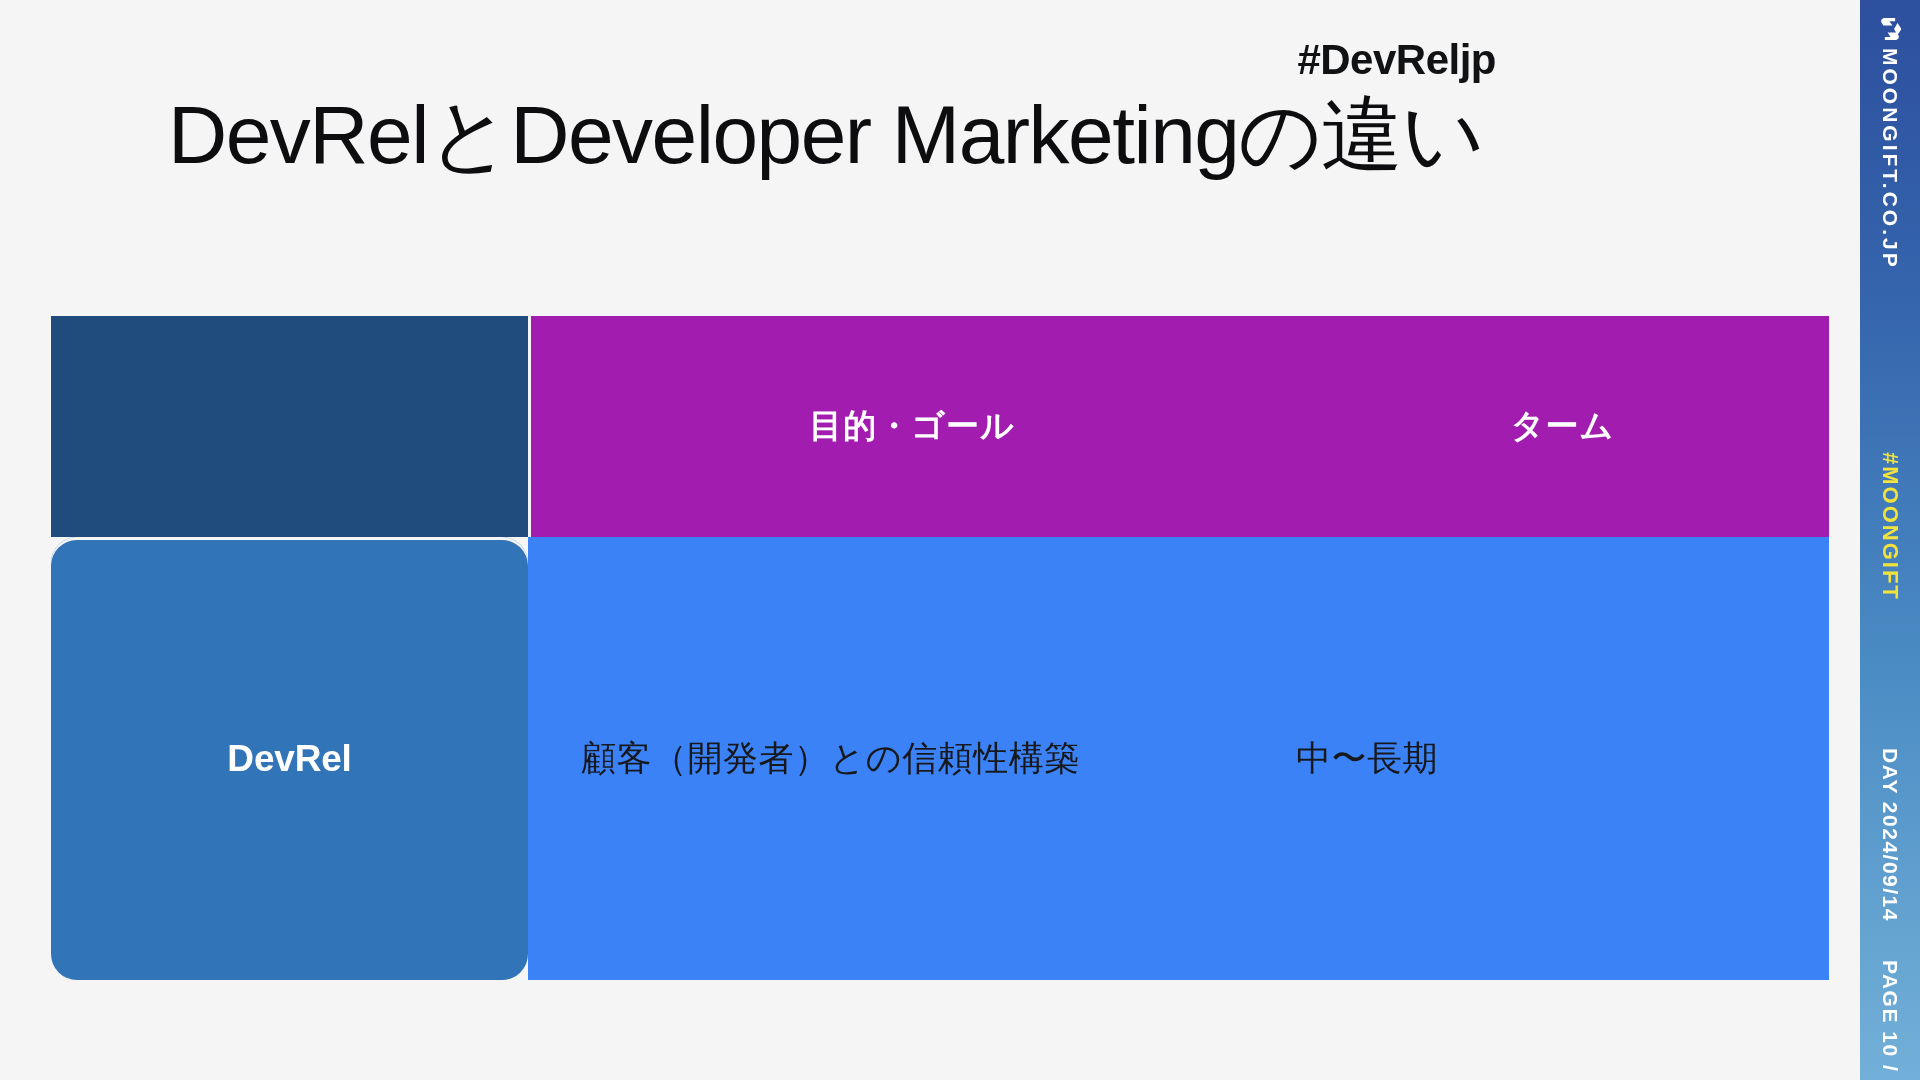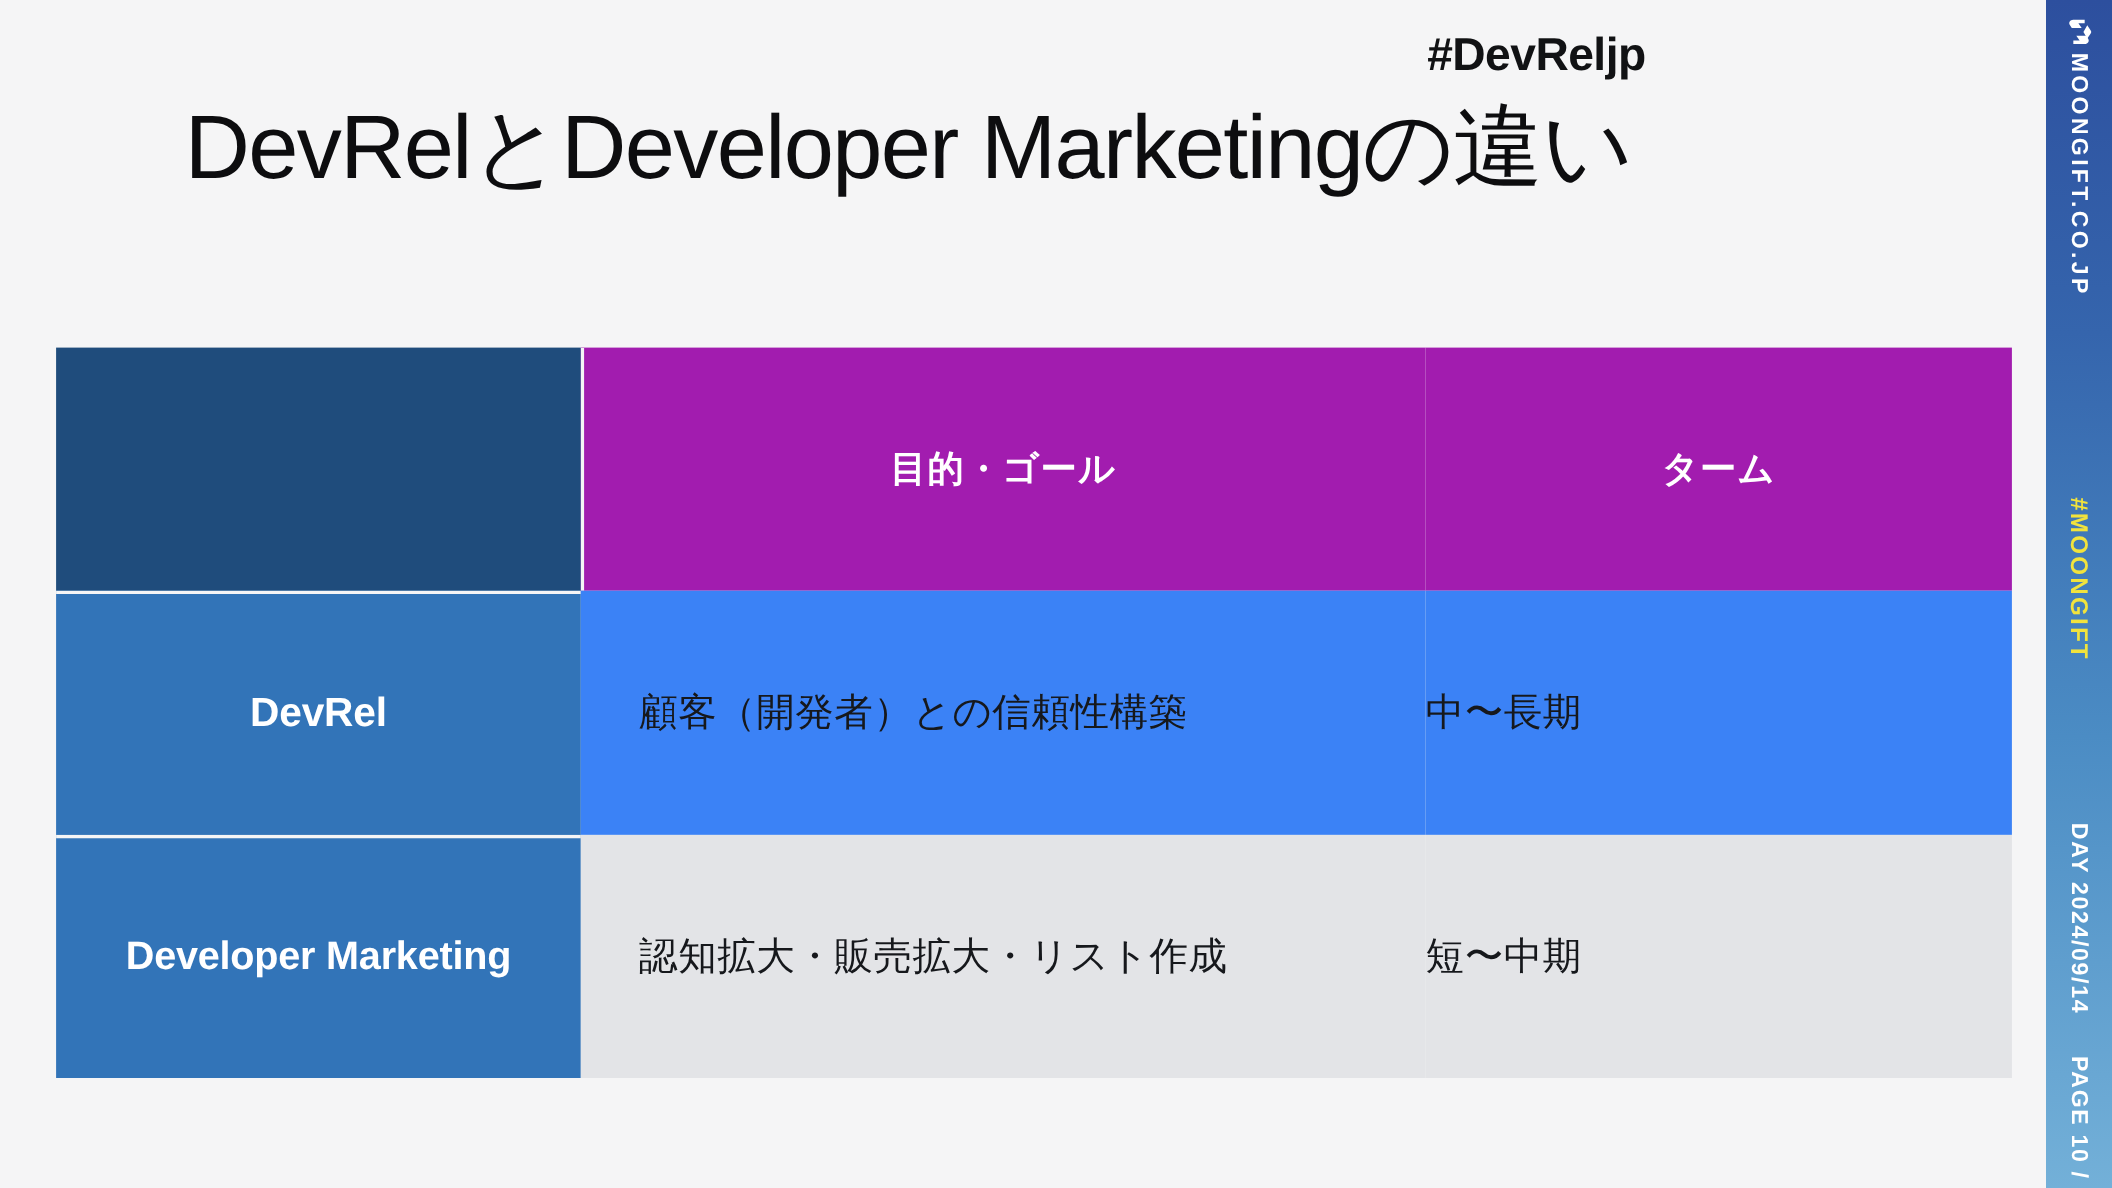--- a/index.html
+++ b/index.html
@@ -12,21 +12,21 @@
   #slide {
     position:relative;
     width:1920px; height:1080px;
     background:#f5f5f6;
   }
 
   
   .hashtag {
     position:absolute;
     right:424px;
-    top:26px;
+    top:36px;
     font-size:42px;
     font-weight:700;
     color:#111214;
     letter-spacing:-0.5px;
     white-space:nowrap;
   }
   .slide-title {
     position:absolute;
     left:168px;
     top:92px;
@@ -74,20 +74,21 @@
   
   .brow { height:221px; }
   .row-label {
     background:#3274b8;
     color:#ffffff;
     font-size:37px;
     font-weight:700;
     text-align:center;
     letter-spacing:-0.2px;
     box-shadow: inset 0 3px 0 #f5f5f6;
+    border-radius: 26px;
   }
   .row-label.r2 { font-size:36px; }
   .cell {
     font-size:35px;
     color:#16181c;
     text-align:left;
     padding-left:53px !important;
     letter-spacing:0.5px;
   }
   .cell.center { text-align:left; padding-left:0 !important; }
@@ -179,25 +180,20 @@
         <th class="h-cell h-divider-left">目的・ゴール</th>
         <th class="h-cell">ターム</th>
       </tr>
     </thead>
     <tbody>
       <tr class="brow row-white">
         <td class="row-label">DevRel</td>
         <td class="cell">顧客（開発者）との信頼性構築</td>
         <td class="cell center">中〜長期</td>
       </tr>
-      <tr class="brow row-gray">
-        <td class="row-label r2">Developer Marketing</td>
-        <td class="cell">認知拡大・販売拡大・リスト作成</td>
-        <td class="cell center">短〜中期</td>
-      </tr>
     </tbody>
   </table>
 
   <aside class="sidebar">
     <svg class="sb-logo" viewBox="0 0 32 32" aria-hidden="true">
       <path d="M21.5 4.2 L10.4 4.2 C7.4 4.2 5.6 7.0 7.1 9.3 L9.0 12.2 L18.6 12.2 L15.4 7.6 L21.5 7.6 Z
                M10.5 27.8 L21.6 27.8 C24.6 27.8 26.4 25.0 24.9 22.7 L23.0 19.8 L13.4 19.8 L16.6 24.4 L10.5 24.4 Z" fill="#ffffff"></path>
       <path d="M24.0 9.6 L27.2 14.4 C28.1 15.8 28.1 16.4 27.2 17.7 L24.0 22.5 L20.3 16.0 Z" fill="#ffffff"></path>
     </svg>
     <div class="sb-brand">MOONGIFT.CO.JP</div>

